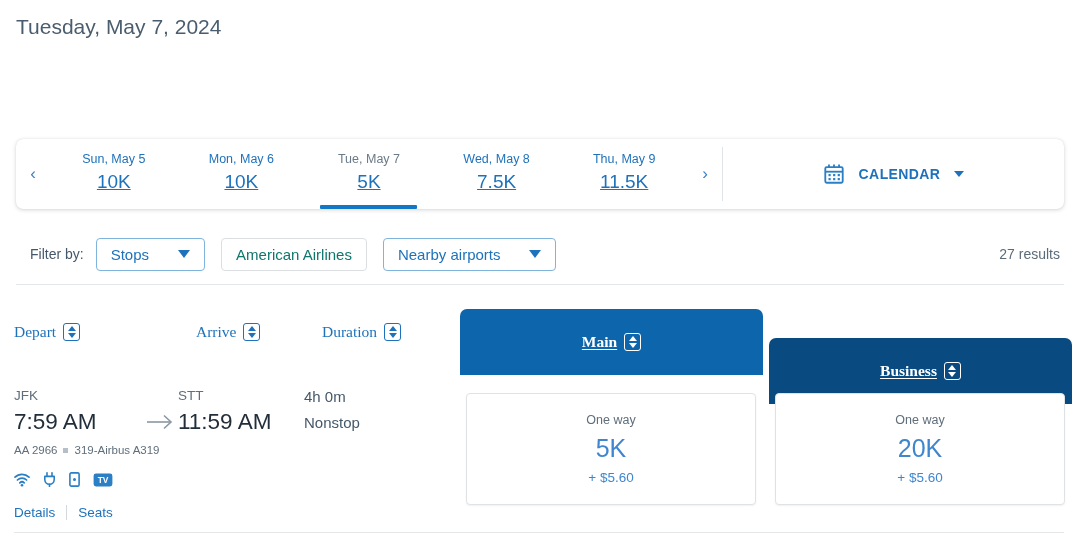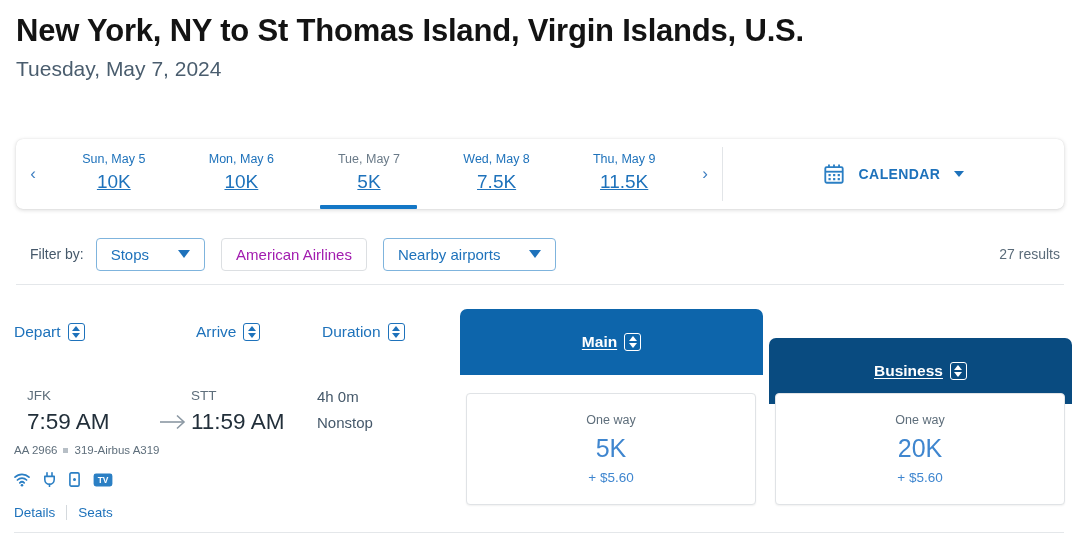--- a/index.html
+++ b/index.html
@@ -66,36 +66,36 @@
   .filters {
     position: absolute; left: 16px; top: 232px; width: 1048px; height: 44px;
     display: flex; align-items: center;
   }
   .filter-label { font-size: 14px; color: #45586a; margin-left: 14px; margin-right: 12px; }
   .chip {
     height: 33px; border-radius: 4px; display: flex; align-items: center;
     gap: 13px; padding: 0 14px; font-size: 15px; cursor: pointer; background: #fff;
   }
   .chip.active { border: 1px solid #7fb4dd; color: #1e72bb; gap: 29px; }
-  .chip.disabled { border: 1px solid #dcdfe2; color: #a21caf; cursor: default; }
+  .chip.disabled { border: 1px solid #dcdfe2; color: #0f766e; cursor: default; }
   .chip + .chip { margin-left: 16px; }
   .chip-caret {
     width: 0; height: 0; border-left: 6px solid transparent; border-right: 6px solid transparent;
     border-top: 8px solid #1e72bb;
   }
   .results-count {
     margin-left: auto; font-size: 14px; color: #5a6b79; margin-right: 4px;
   }
   .filters-rule {
     position: absolute; left: 16px; top: 284px; width: 1048px; height: 1px; background: #e4e7ea;
   }
 
   
   .col-head {
-    position: absolute; left: 0; top: 303px; width: 988px; height: 72px;
+    position: absolute; left: 0; top: 303px; width: 988px; height: 72px; font-family: Liberation Serif, serif;
   }
   .sorter { display: inline-flex; align-items: center; gap: 7px; cursor: pointer; }
   .sorter .txt { font-size: 15.5px; color: #1e72bb; }
   .sortbox {
     width: 17px; height: 18px; border: 1px solid #1e72bb; border-radius: 3px;
     display: inline-flex; flex-direction: column; align-items: center;
     justify-content: center; gap: 2px;
   }
   .sortbox .up {
     width: 0; height: 0; border-left: 4px solid transparent; border-right: 4px solid transparent;
@@ -119,21 +119,21 @@
     font-size: 15.5px; font-weight: bold; color: #ffffff;
     text-decoration: underline; text-underline-offset: 2px;
   }
   .fare-head .sortbox { border-color: #ffffff; }
   .fare-head .sortbox .up { border-bottom-color: #ffffff; }
   .fare-head .sortbox .dn { border-top-color: #ffffff; }
 
   
   .flight-row { position: absolute; left: 0; top: 375px; width: 1080px; height: 159px; }
   .flight-left { position: absolute; left: 14px; top: 11px; width: 440px; }
-  .seg-line { display: flex; align-items: flex-start; margin-left: 13px; }
+  .seg-line { display: flex; align-items: flex-start; }
   .seg { position: relative; }
   .seg-dep { width: 130px; }
   .seg-arr { width: 126px; }
   .seg-code { font-size: 13.5px; color: #5e6e7b; line-height: 19px; }
   .seg-time { font-size: 22.5px; color: #222f3a; line-height: 31px; margin-top: 1px; }
   .seg-arrow {
     width: 34px; display: flex; align-items: center; height: 31px; margin-top: 20px;
     color: #8b98a3;
   }
   .dur-block { margin-top: 0; }
@@ -165,21 +165,20 @@
   .fare-oneway { font-size: 12.5px; color: #5e6e7b; line-height: 18px; }
   .fare-points { font-size: 25px; color: #3f86cf; line-height: 33px; margin-top: 3px; }
   .fare-tax { font-size: 13.5px; color: #3f86cf; line-height: 19px; margin-top: 3px; }
 </style>
 </head>
 <body>
 
 <div class="page">
 
   <div class="heading">
-    <div class="route-title">New York, NY to St Thomas Island, Virgin Islands, U.S.</div>
     <div class="route-date">Tuesday, May 7, 2024</div>
   </div>
 
   <div class="datebar">
     <div class="date-scroller">
       <div class="nav-arrow">‹</div>
       <div class="date-list">
 
         <div class="date-item">
           <span class="date-label">Sun, May 5</span>

